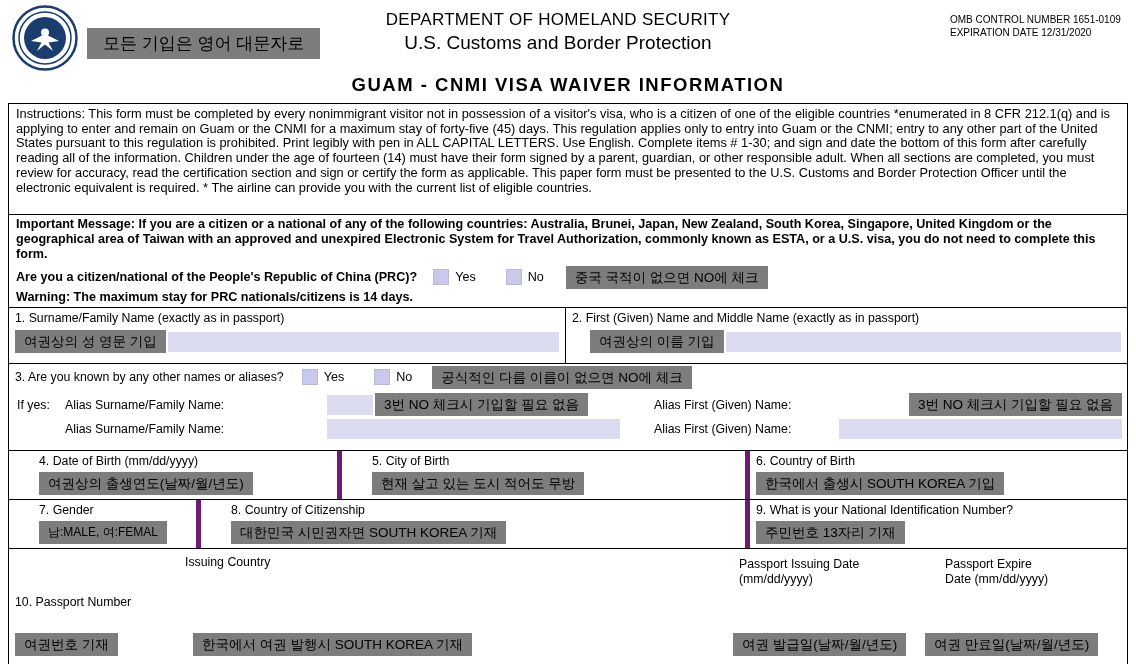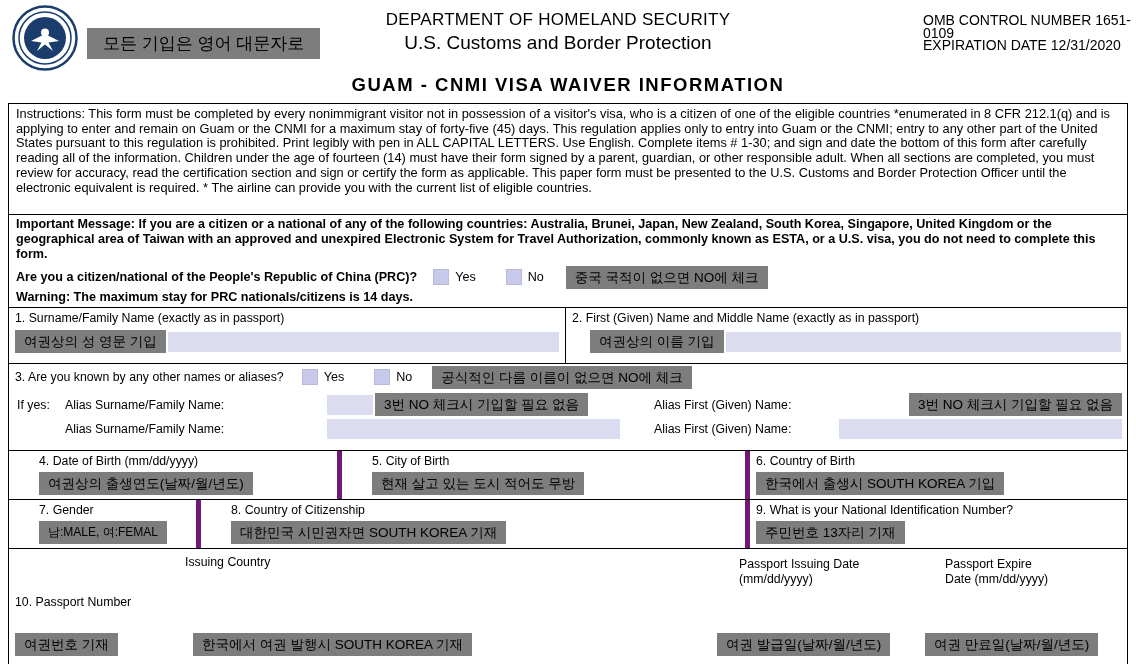--- a/index.html
+++ b/index.html
@@ -12,21 +12,21 @@
   .header { position:absolute; left:0; top:0; width:1136px; height:103px; }
   .seal { position:absolute; left:12px; top:5px; width:66px; height:66px; }
   .gray-box {
     display:inline-block; background:#7d7d7d; color:#000000;
     font-size:13.5px; line-height:17px; padding:3px 9px; white-space:nowrap;
   }
   .hdr-korean { position:absolute; left:87px; top:28px; font-size:17px; line-height:21px; padding:5px 16px; }
   .dept { position:absolute; left:308px; top:10px; width:500px; text-align:center; }
   .dept1 { font-size:17px; letter-spacing:.3px; }
   .dept2 { font-size:19px; margin-top:2px; }
-  .omb { position:absolute; left:923px; top:14px; font-size:14px; line-height:12.5px; }
+  .omb { position:absolute; left:950px; top:14px; font-size:10px; line-height:12.5px; }
   .form-title { position:absolute; left:0; top:74px; width:1136px; text-align:center;
                 font-weight:bold; font-size:18.5px; letter-spacing:1.5px; }
   
   .formtable { position:absolute; left:8px; top:103px; width:1120px; height:561px;
                border:1px solid #000; border-bottom:0; overflow:hidden; }
   .row { position:relative; border-bottom:1px solid #000; overflow:hidden; background:#fff; }
   .r-instr { height:111px; padding:3px 7px; }
   .instr { font-size:12.8px; line-height:14.7px; }
   .u { }
   .r-imp { height:93px; padding:2px 7px; font-size:12.6px; }
@@ -179,17 +179,17 @@
     <div class="lbl" style="left:730px; top:8px;">
       <div>Passport Issuing Date</div>
       <div>(mm/dd/yyyy)</div>
     </div>
     <div class="lbl" style="left:936px; top:8px;">
       <div>Passport Expire</div>
       <div>Date (mm/dd/yyyy)</div>
     </div>
     <span class="abs gray-box" style="left:6px; top:84px;">여권번호 기재</span>
     <span class="abs gray-box" style="left:184px; top:84px;">한국에서 여권 발행시 SOUTH KOREA 기재</span>
-    <span class="abs gray-box" style="left:708px; top:84px;">여권 발급일(날짜/월/년도)</span>
+    <span class="abs gray-box" style="left:724px; top:84px;">여권 발급일(날짜/월/년도)</span>
     <span class="abs gray-box" style="left:916px; top:84px;">여권 만료일(날짜/월/년도)</span>
   </section>
 
 </div>
 
 </body></html>

